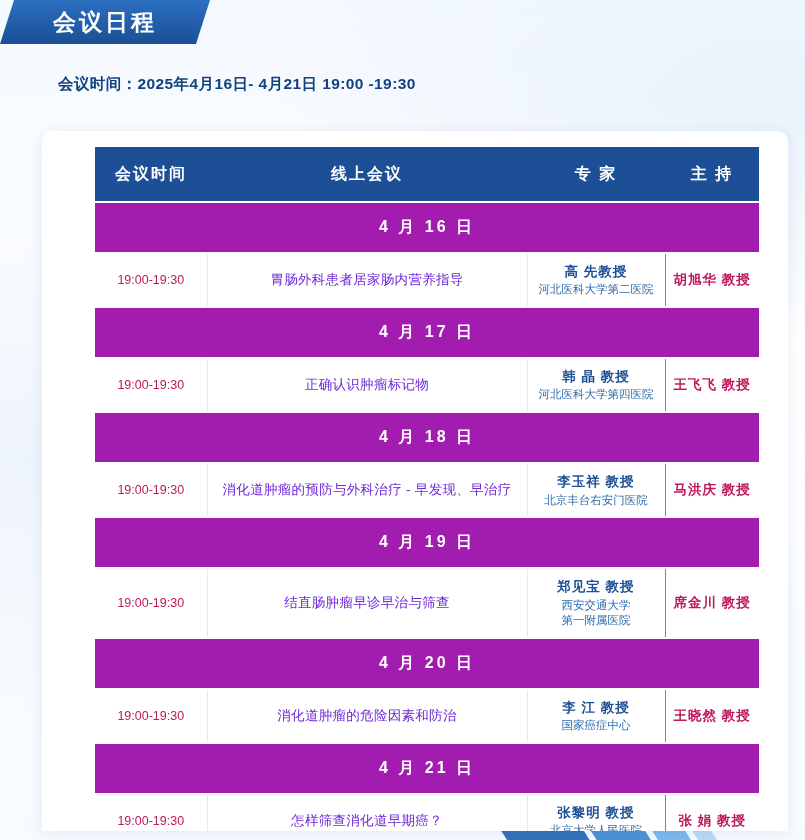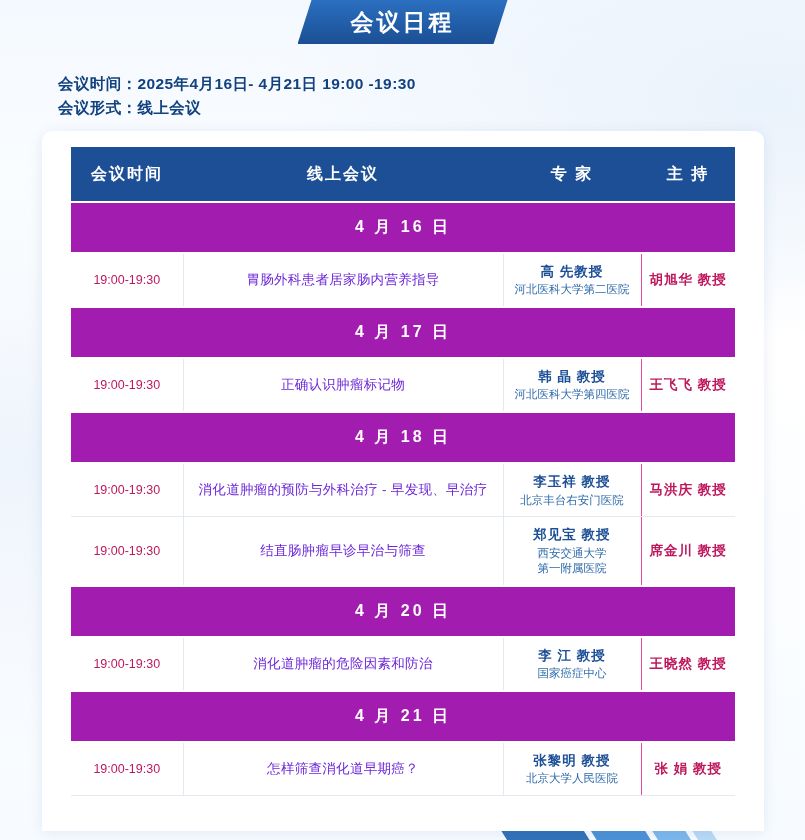--- a/index.html
+++ b/index.html
@@ -44,21 +44,21 @@
   .rb3 { width: 28px; height: 520px; left: 248px; top: 70px; background: #5ea8e8; opacity:.8;}
   .rb4 { width: 16px; height: 520px; left: 282px; top: 30px; background: #a9d2f4; opacity:.8;}
 
   
   .banner-wrap {
     position: absolute;
     left: 0; right: 0;
     top: 0;
     height: 50px;
     display: flex;
-    justify-content: center;
+    justify-content: flex-start;
   }
   .banner {
     position: relative;
     width: 210px;
     height: 44px;
     background: linear-gradient(180deg, #2b6fc0 0%, #1b4f94 100%);
     clip-path: polygon(14px 0, 100% 0, calc(100% - 14px) 100%, 0 100%);
     display: flex;
     align-items: center;
     justify-content: center;
@@ -97,20 +97,21 @@
   .card {
     position: absolute;
     left: 42px;
     top: 131px;
     width: 722px;
     height: 700px;
     background: #ffffff;
     border-radius: 10px 10px 0 0;
     box-shadow: 0 2px 14px rgba(30,80,150,.10);
     overflow: hidden;
+    padding-left: 24px;
   }
   table.schedule {
     width: 664px;
     margin: 16px auto 0 auto;
     border-collapse: collapse;
     table-layout: fixed;
   }
   table.schedule thead th {
     background: #1d4f96;
     color: #ffffff;
@@ -196,23 +197,20 @@
     <div class="banner">
       <div class="banner-tail-l"></div>
       <div class="banner-tail-r"></div>
       <div class="banner-title">会议日程</div>
     </div>
   </div>
 
   <div class="meta">
     <div class="row">
       <span>会议时间：</span><span class="val">2025年4月16日- 4月21日 19:00 -19:30</span>
-    </div>
-    <div class="row">
-      <span>会议形式：</span><span class="val">线上会议</span>
     </div>
   </div>
 
   <div class="card">
     <table class="schedule">
       <colgroup>
         <col class="col-time">
         <col class="col-topic">
         <col class="col-expert">
         <col class="col-host">
@@ -261,20 +259,23 @@
             <td class="time">19:00-19:30</td>
             <td class="topic">消化道肿瘤的预防与外科治疗 - 早发现、早治疗</td>
             <td class="expert">
               <div class="expert-name">李玉祥 教授</div>
               <div class="expert-org">北京丰台右安门医院</div>
             </td>
             <td>
               <div class="host-name">马洪庆 教授</div>
             </td>
           </tr>
+          <tr class="date-row">
+            <td colspan="4">4 月 19 日</td>
+          </tr>
           <tr class="sess-row">
             <td class="time">19:00-19:30</td>
             <td class="topic">结直肠肿瘤早诊早治与筛查</td>
             <td class="expert">
               <div class="expert-name">郑见宝 教授</div>
               <div class="expert-org">西安交通大学<br>第一附属医院</div>
             </td>
             <td>
               <div class="host-name">席金川 教授</div>
             </td>

